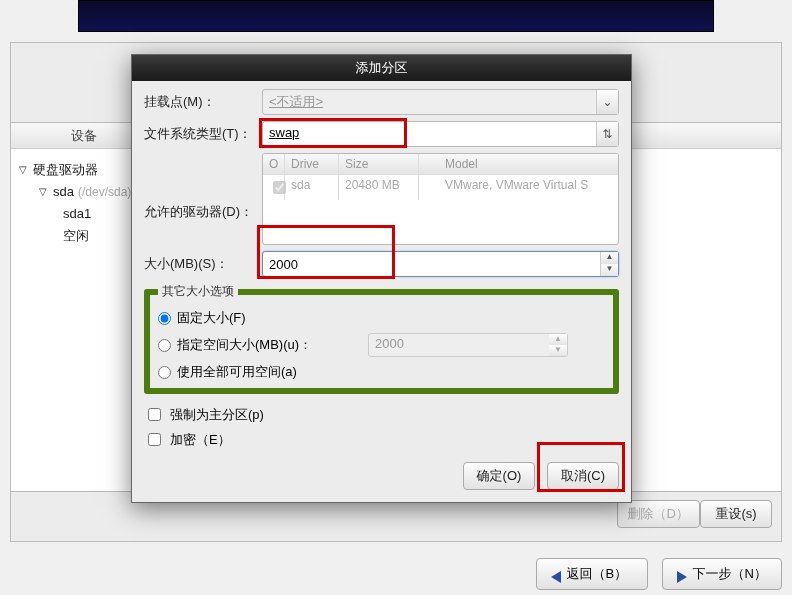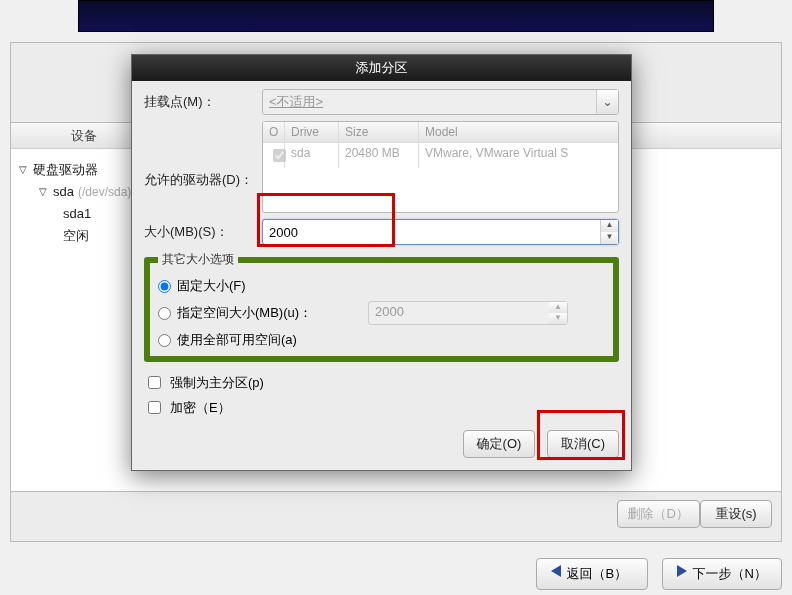--- a/index.html
+++ b/index.html
@@ -102,21 +102,21 @@
     display:flex;
     background: linear-gradient(#f8f8f8,#e4e4e4);
     color:#999;
     font-size: 12px;
     border-bottom:1px solid #ddd;
   }
   .drive-head div, .drive-row div { padding: 3px 6px; }
   .c-chk{ width:22px; border-right:1px solid #ddd;}
   .c-drv{ width:54px; border-right:1px solid #ddd;}
   .c-siz{ width:80px; border-right:1px solid #ddd;}
-  .c-mod{ flex:1;}
+  .c-mod{ flex:1;margin-left:20px;}
   .drive-row { display:flex; color:#aaa; font-size:12px;}
   .drive-row .c-chk input { accent-color:#888; }
   .spinbox {
     flex:1; display:flex;
     background:#fff; border:1px solid #6a8bc0;
     box-shadow: 0 0 2px rgba(80,120,200,.5);
     border-radius:3px; height:26px;
   }
   .spinbox input {
     border:none; outline:none; flex:1; padding:3px 6px;
@@ -173,21 +173,21 @@
     position:absolute;
     bottom: 5px; right: 10px;
     display:flex; gap:14px;
   }
   .big-btn {
     min-width: 112px;
     padding: 6px 14px;
     background: linear-gradient(#fdfdfd,#e2e2e2);
     border:1px solid #aaa;
     border-radius:4px;
-    display:flex; align-items:flex-start; gap:6px;
+    display:flex; align-items:flex-end; gap:6px;
     cursor:pointer;
   }
   .arrow-left,.arrow-right{
     width:0;height:0;border-top:6px solid transparent;border-bottom:6px solid transparent;
   }
   .arrow-left{border-right:10px solid #2a4da0;}
   .arrow-right{border-left:10px solid #2a4da0;}
 
   
   .midbtns {
@@ -242,20 +242,28 @@
   <div class="dlg-body">
 
     <div class="row">
       <div class="lbl">挂载点(M)：</div>
       <div class="field-combo disabled">
         <div class="val">&lt;不适用&gt;</div>
         <div class="btn">⌄</div>
       </div>
     </div>
 
+    <div class="row" style="position:relative">
+      <div class="lbl">文件系统类型(T)：</div>
+      <div class="field-combo" style="position:relative">
+        <div class="val">swap</div>
+        <div class="btn">⇅</div>
+        <div class="hlbox" style="top:-4px;left:-4px;width:148px;height:30px;"></div>
+      </div>
+    </div>
 
     <div class="row" style="align-items:flex-start">
       <div class="lbl" style="padding-top:50px">允许的驱动器(D)：</div>
       <div class="drive-table">
         <div class="drive-head">
           <div class="c-chk">O</div>
           <div class="c-drv">Drive</div>
           <div class="c-siz">Size</div>
           <div class="c-mod">Model</div>
         </div>

